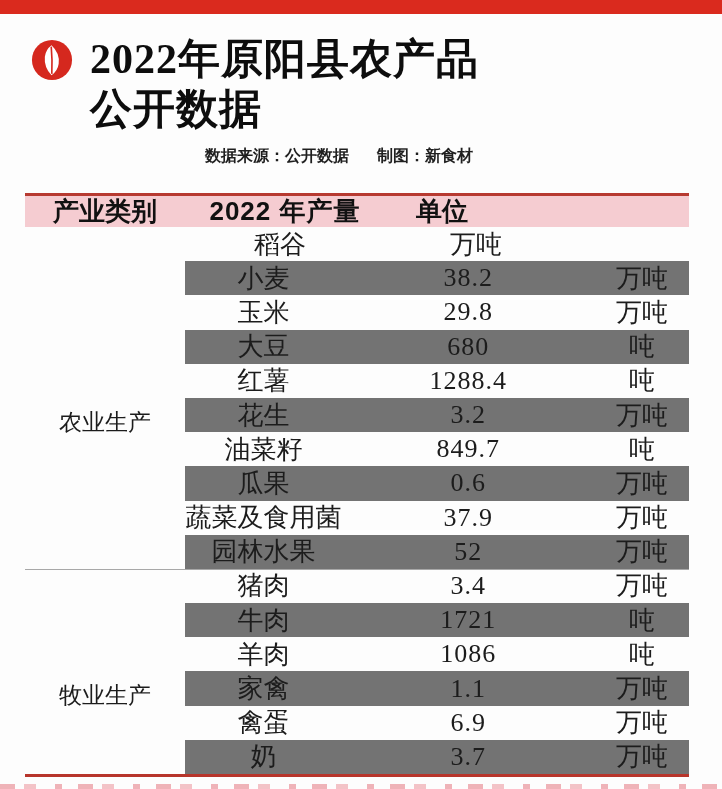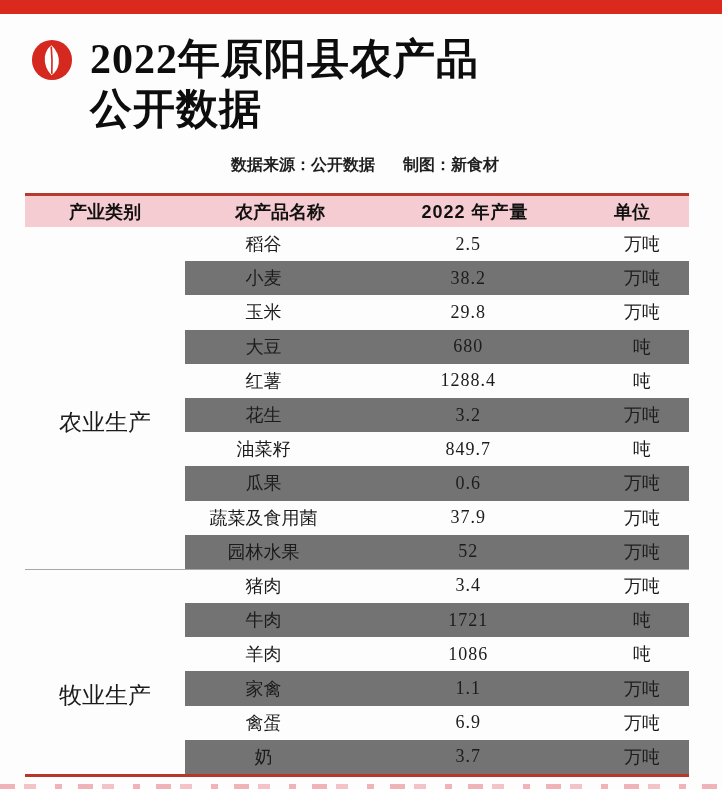--- a/index.html
+++ b/index.html
@@ -9,42 +9,42 @@
   .canvas { position:relative; width:722px; height:789px; background:#fdfdfd; overflow:hidden; }
 
   .topbar { position:absolute; left:0; top:0; width:722px; height:14px; background:#da2a1e; }
 
   .logo { position:absolute; left:31px; top:39px; width:42px; height:42px; }
 
   .title-block { position:absolute; left:90px; top:34px; width:560px;
     font-family:"Liberation Serif","DejaVu Serif",serif; font-weight:900;
     font-size:42px; line-height:50px; color:#0d0d0d; letter-spacing:1px; }
 
-  .source-line { position:absolute; left:205px; top:155px; display:flex; gap:28px;
-    font-size:16px; font-weight:700; color:#1f1f1f;margin-left:26px; }
+  .source-line { position:absolute; left:205px; top:146px; display:flex; gap:28px;
+    font-size:16px; font-weight:700; color:#1f1f1f; }
 
   .table { position:absolute; left:25px; top:193px; width:664px;
     font-family:"Liberation Serif","DejaVu Serif",serif; color:#1c1c1c; }
 
   .table-top-line { height:3px; background:#b73a31; }
   .table-bottom-line { height:3px; background:#b7352b; }
 
   .thead { display:flex; height:31px; background:#f5ccd1;
     font-family:"Liberation Sans","DejaVu Sans",sans-serif;
     font-weight:bold; font-size:21px; color:#111; }
   .thead .c { display:flex; align-items:center; justify-content:center; }
 
   .tbody { position:relative; }
 
   .trow { display:flex; height:34.2px; }
   .trow .c1 { width:160px; }
   .trow .stripe { width:504px; display:flex;gap:44px; }
   .trow.odd .stripe { background:#737373; }
 
-  .c { display:flex; align-items:center; justify-content:center; font-size:18px; }
+  .c { display:flex; align-items:center; justify-content:center; font-size:26px; }
   .c1 { width:160px; }
   .c2 { width:190px; }
   .c3 { width:200px; letter-spacing:1px;text-align:center; }
   .c4 { width:114px; }
 
   .group-label { position:absolute; left:0; width:160px;
     display:flex; align-items:center; justify-content:center;
     font-size:23px; color:#1c1c1c;margin-top:24px; }
 
   .group-divider { position:absolute; left:0; width:664px; height:1px; background:#a8a8a8; }
@@ -77,31 +77,29 @@
 
   <div class="source-line">
     <span>数据来源：公开数据</span>
     <span>制图：新食材</span>
   </div>
 
   <div class="table">
     <div class="table-top-line"></div>
     <div class="thead">
       <div class="c c1">产业类别</div>
-      <div class="c c2">农产品名称</div>
       <div class="c c3">2022 年产量</div>
       <div class="c c4">单位</div>
     </div>
     <div class="tbody">
         <div class="group-label" style="top: 0px; height: 342px;">农业生产</div>
         <div class="trow">
           <div class="c1"></div>
           <div class="stripe">
             <div class="c c2">稻谷</div>
-            <div class="c c3">2.5</div>
             <div class="c c4">万吨</div>
           </div>
         </div>
         <div class="trow odd">
           <div class="c1"></div>
           <div class="stripe">
             <div class="c c2">小麦</div>
             <div class="c c3">38.2</div>
             <div class="c c4">万吨</div>
           </div>

